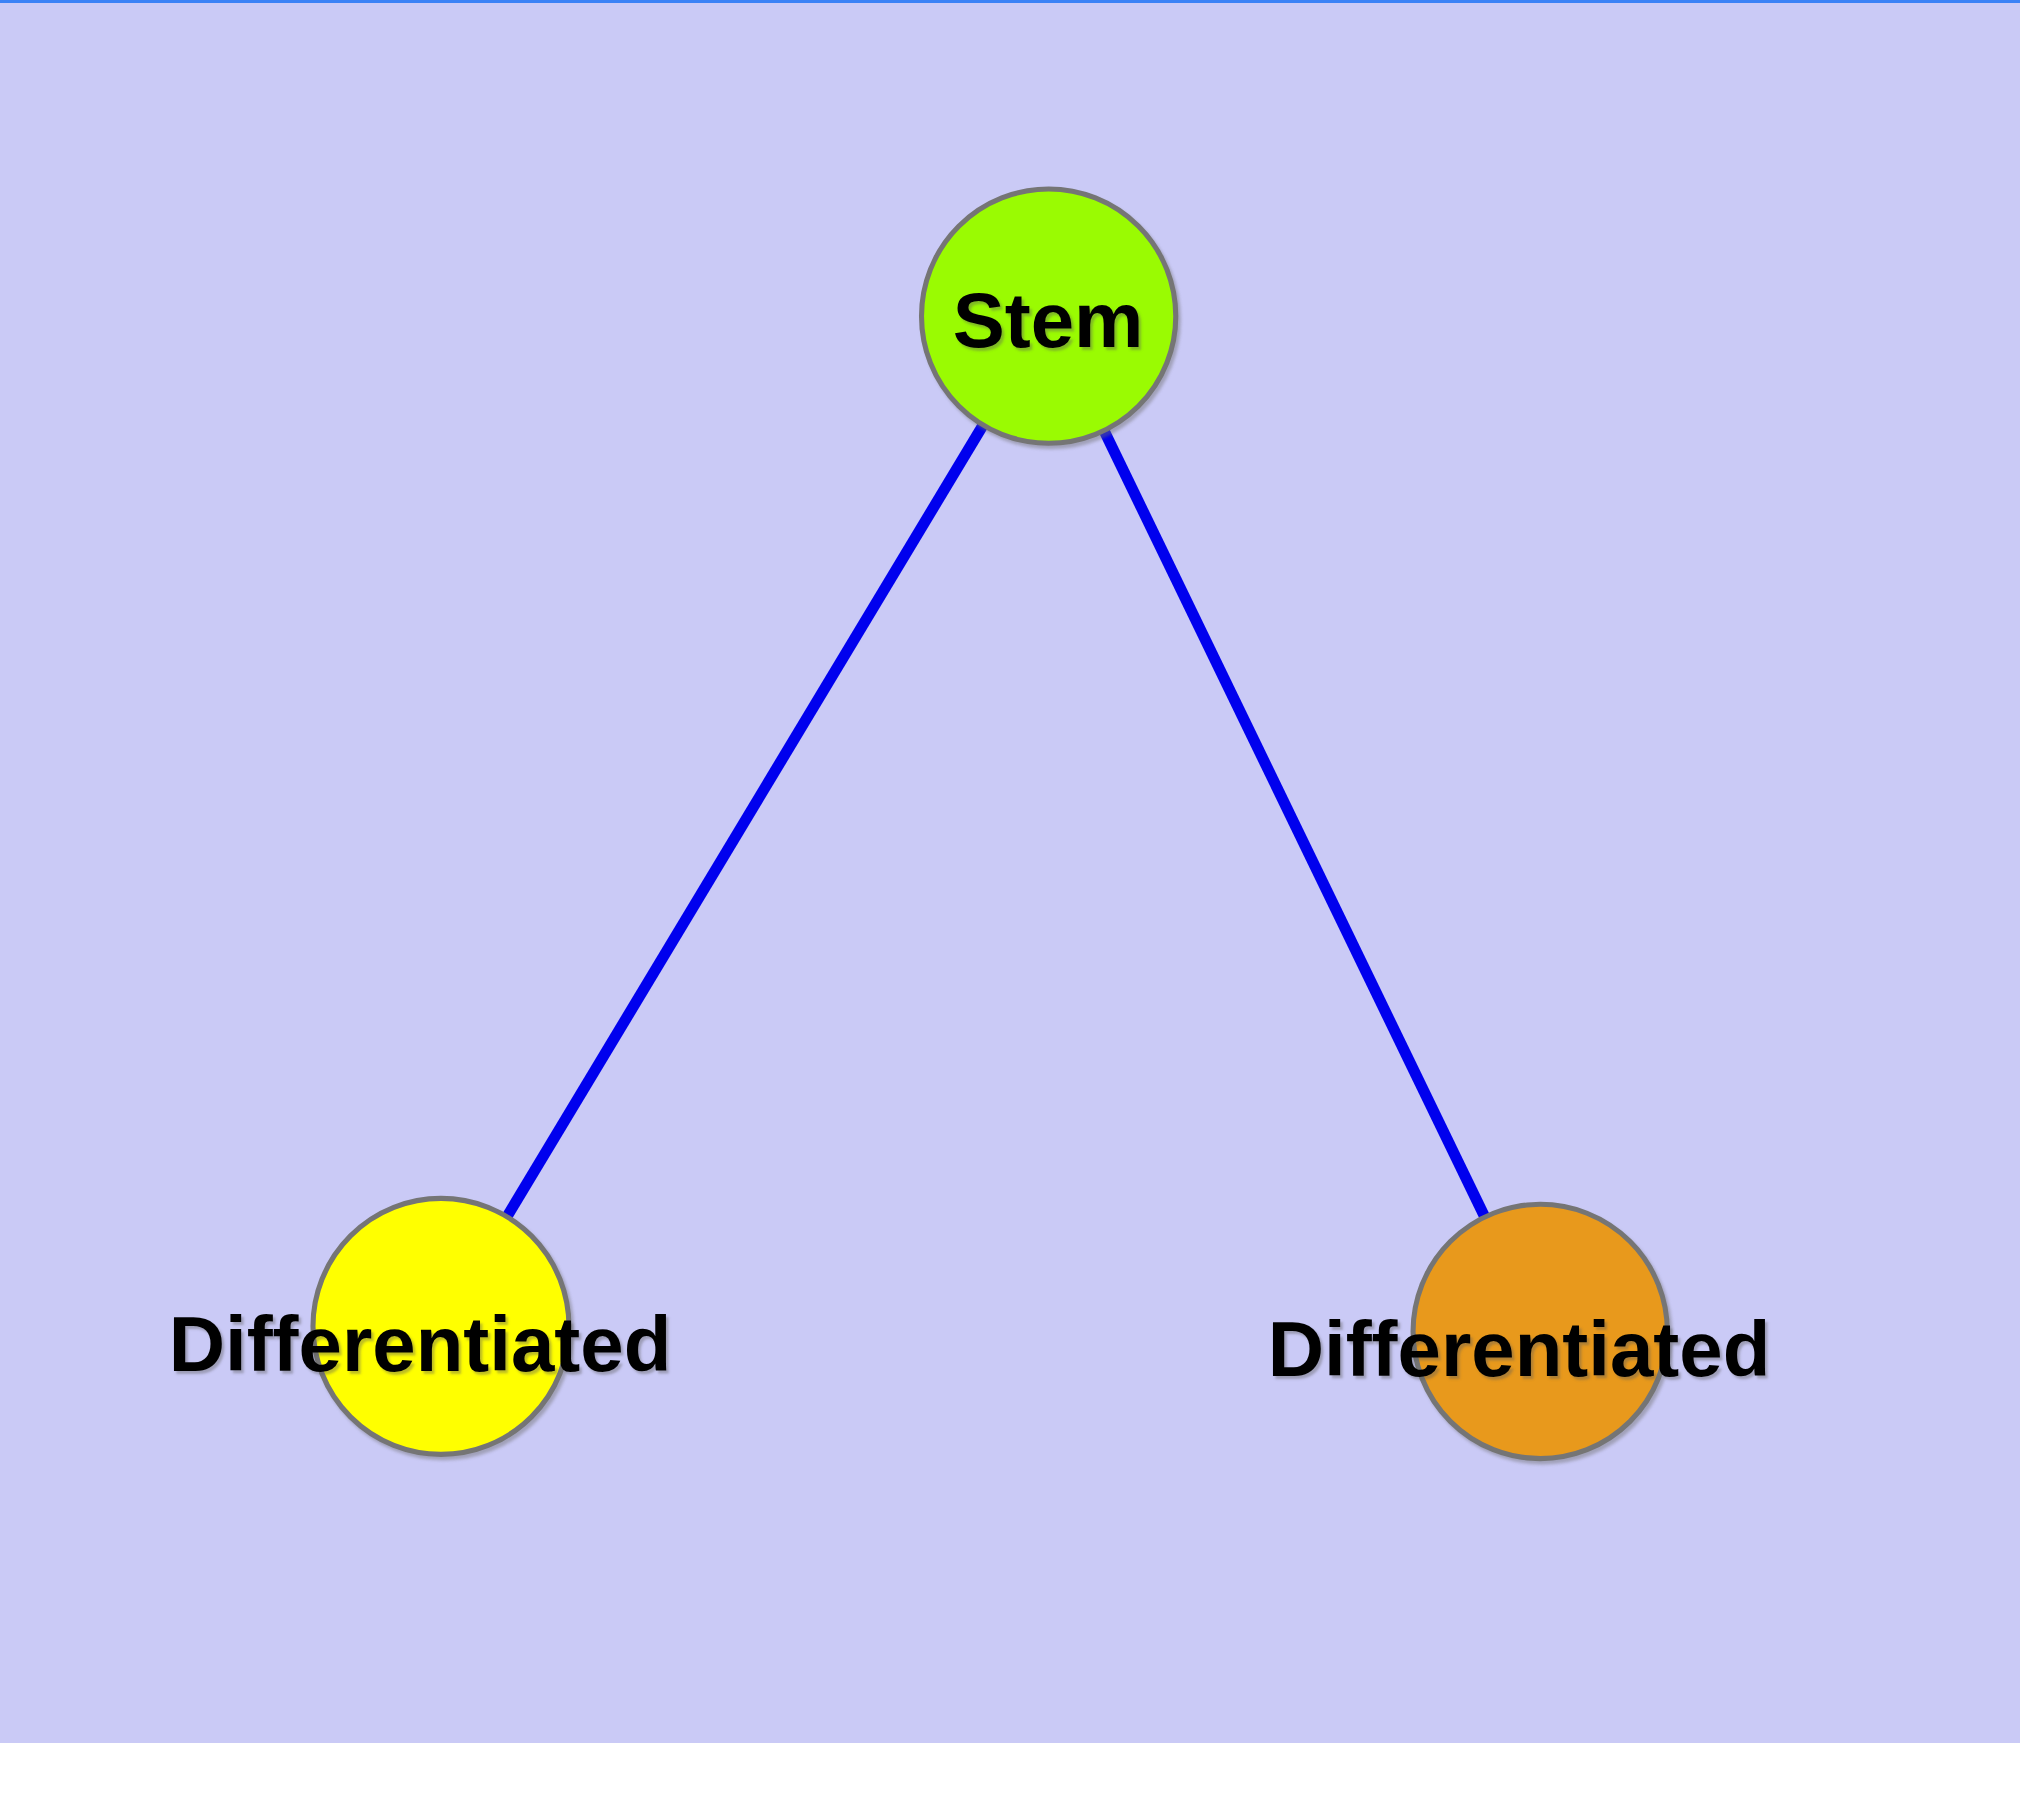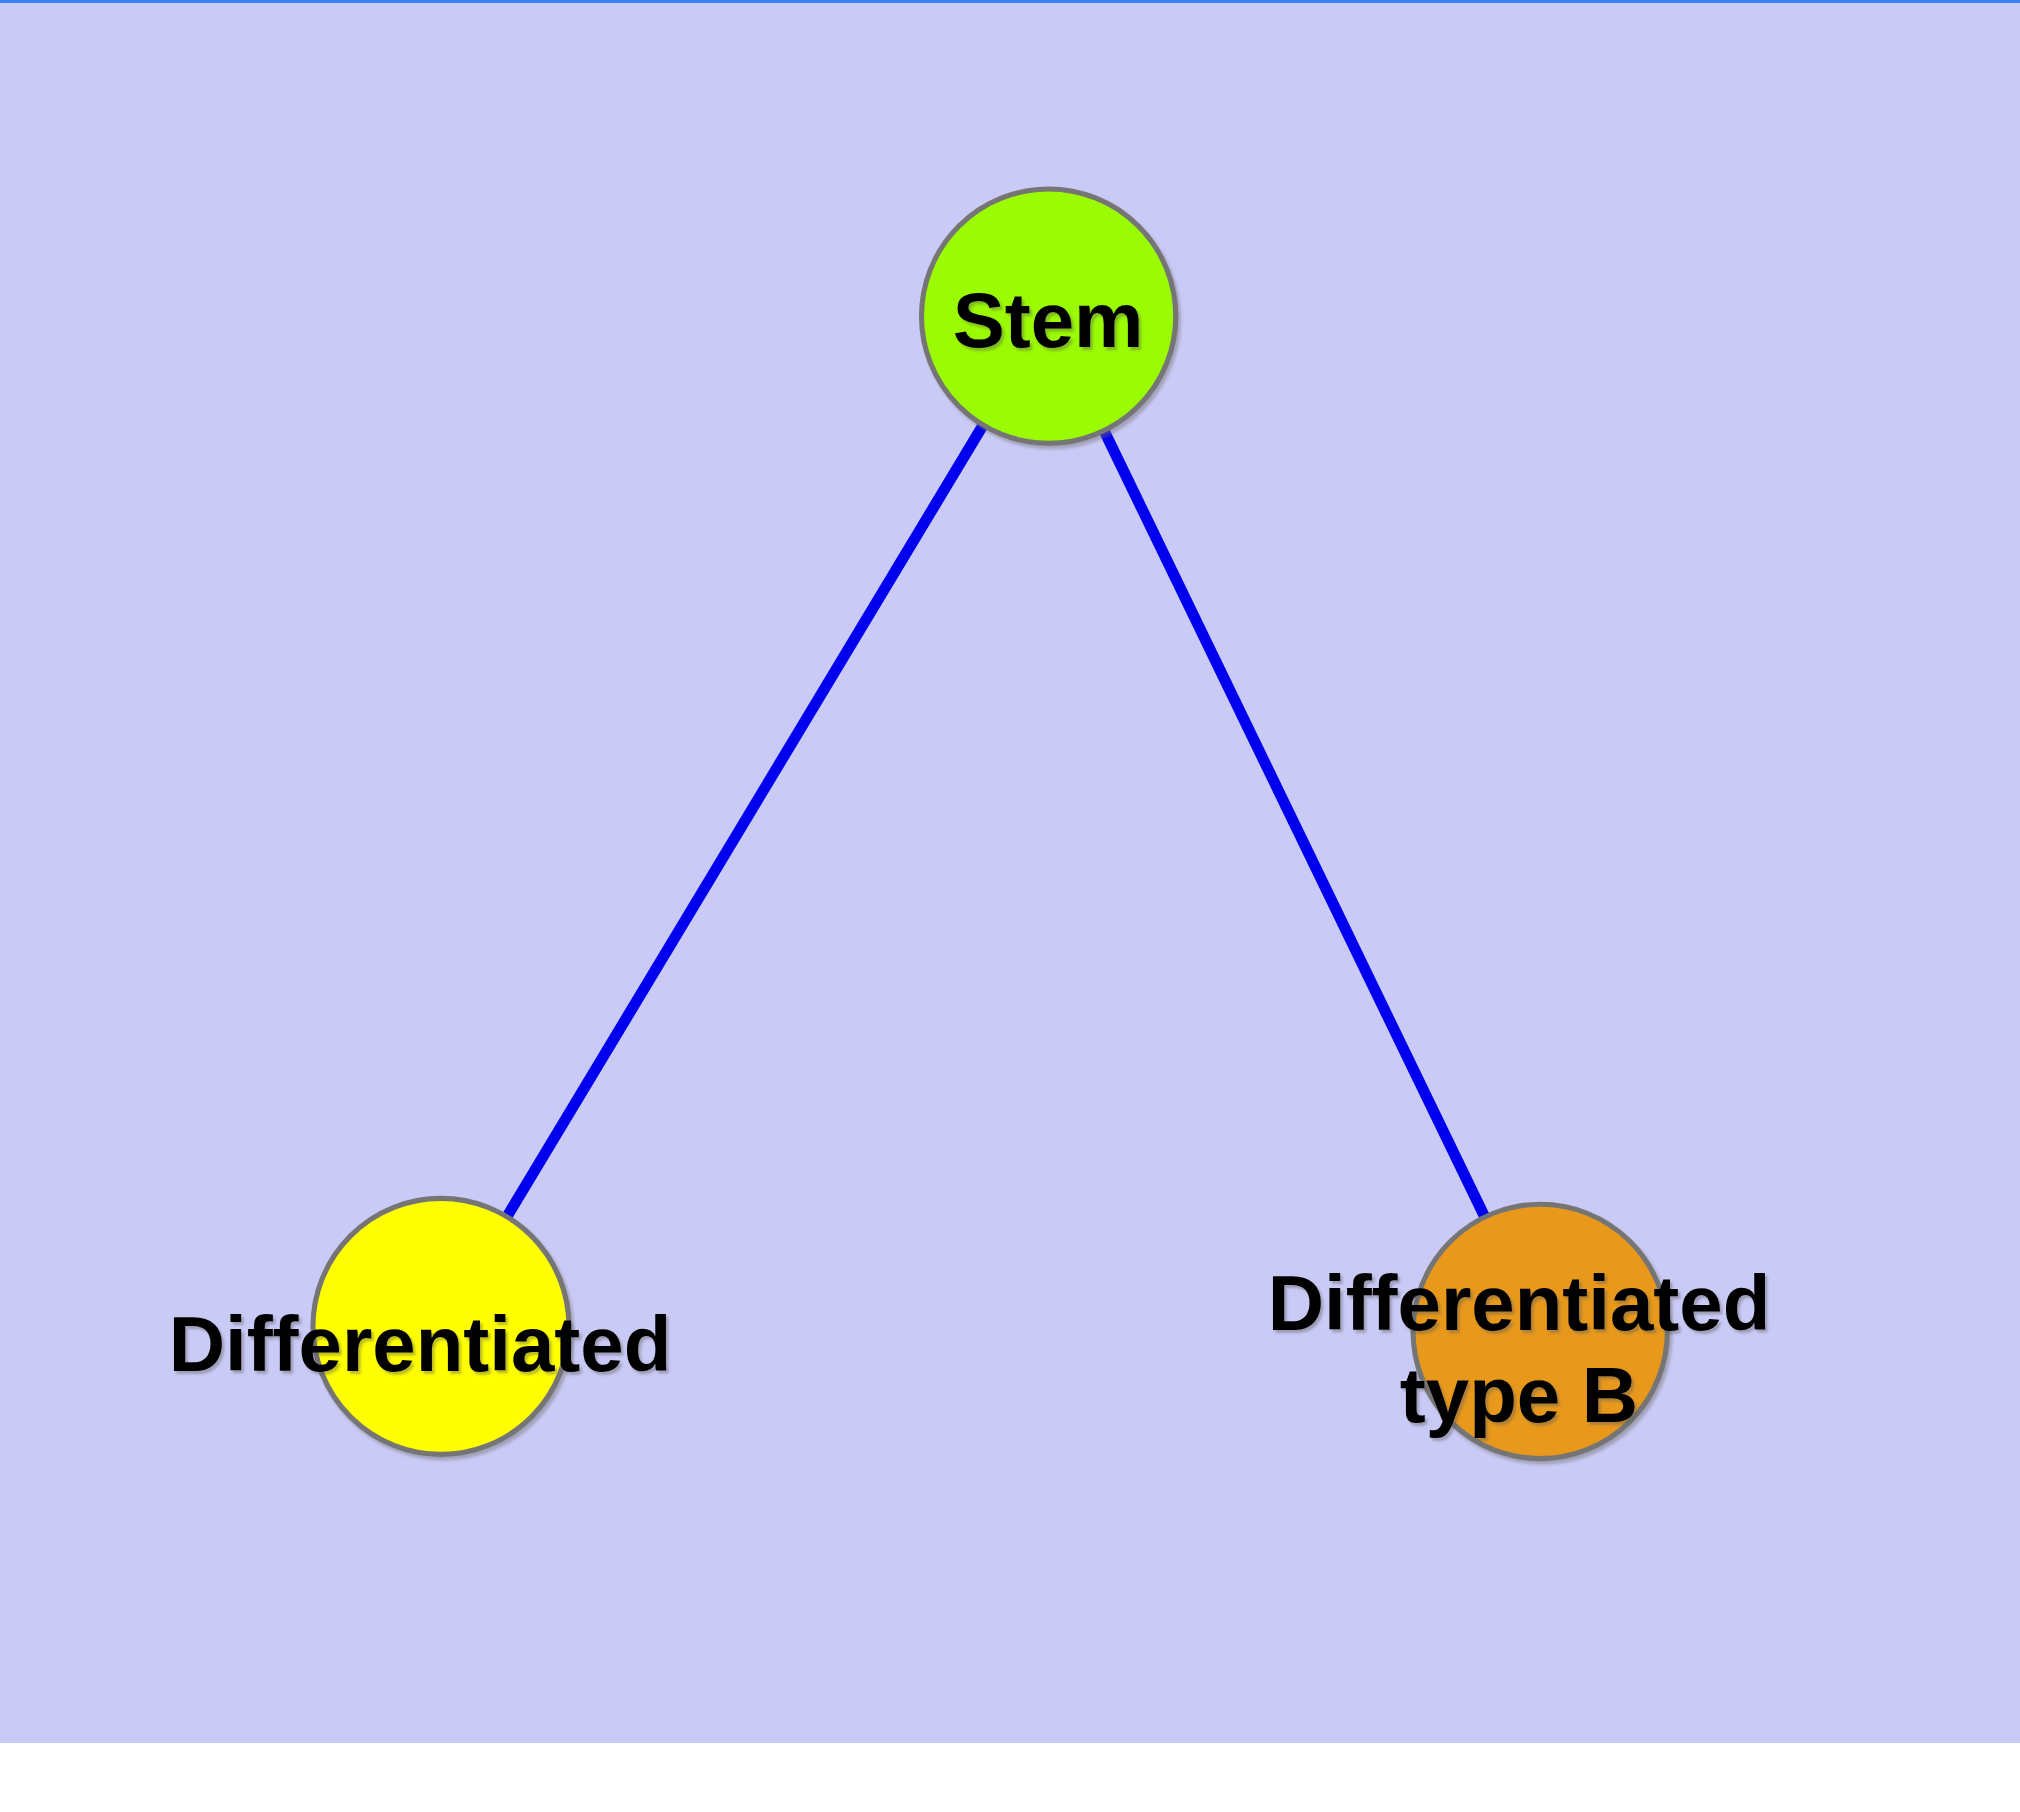--- a/index.html
+++ b/index.html
@@ -62,17 +62,16 @@
   </svg>
   <div id="label-layer">
       <div class="node-label" style="left: 1048px; top: 320px; color: rgb(0, 0, 0);">
         <div>Stem</div>
       </div>
       <div class="node-label" style="left: 420px; top: 1344px; color: rgb(0, 0, 0);">
         <div>Differentiated</div>
       </div>
       <div class="node-label" style="left: 1519px; top: 1349px; color: rgb(0, 0, 0);">
         <div>Differentiated</div>
-        <div>type B</div>
       </div>
     </div>
 </div>
 
 
 </body></html>

